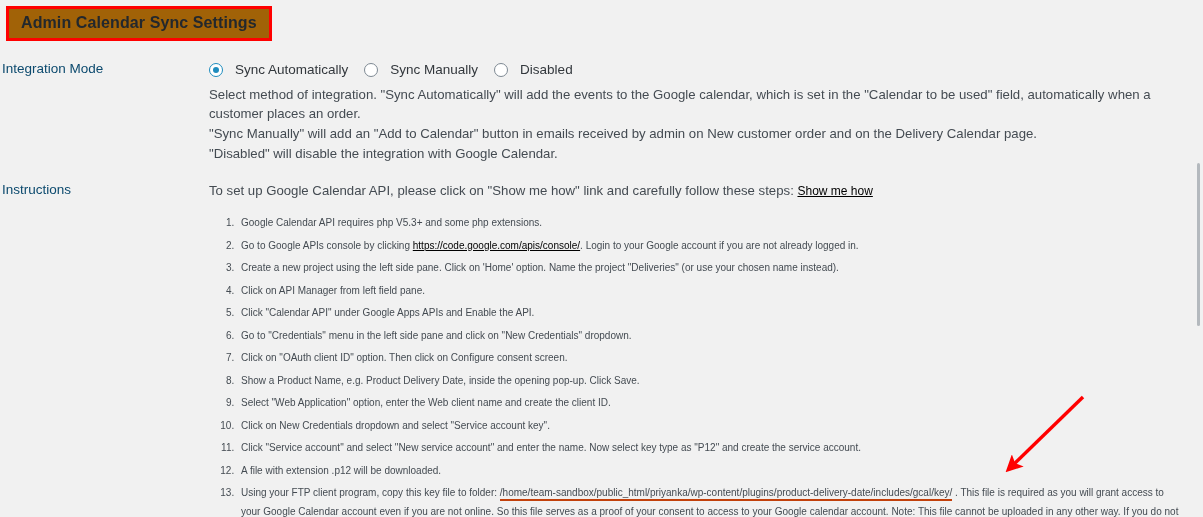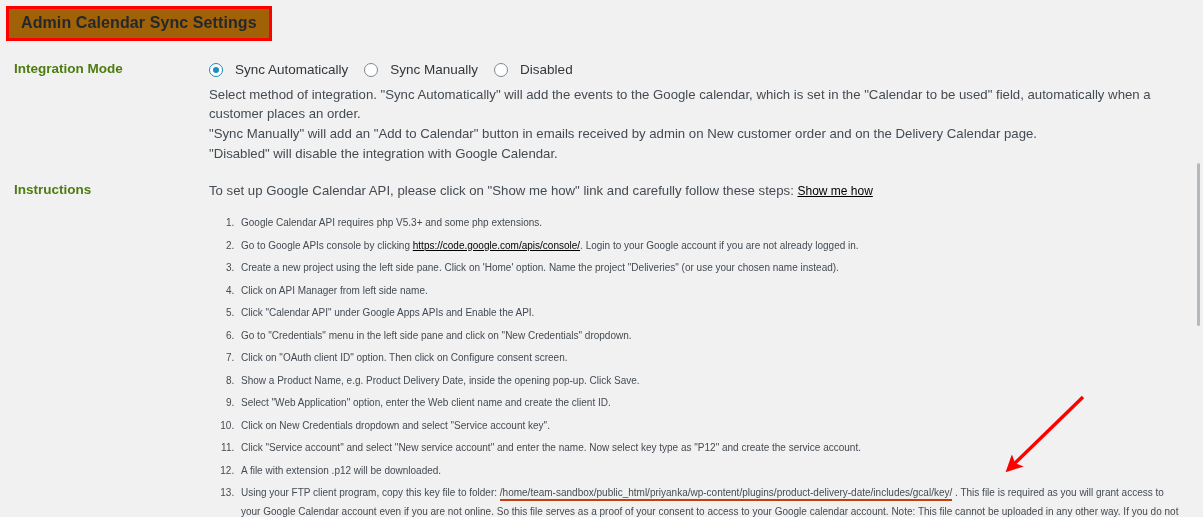--- a/index.html
+++ b/index.html
@@ -36,25 +36,25 @@
   }
 
   
   .form-row {
     position: absolute;
     left: 0;
     width: 1203px;
   }
   .row-label {
     position: absolute;
-    left: 14px;
+    left: 2px;
     width: 180px;
     font-size: 13.5px;
-    font-weight: 700;
-    color: #4d7c0f;
+    font-weight: 400;
+    color: #0c4a6e;
     line-height: 18px;
   }
   .row-field {
     position: absolute;
     left: 209px;
     width: 975px;
   }
 
   
   .radio-group {
@@ -213,21 +213,21 @@
   <div class="row-field">
 
     <p class="intro"><span>To set up Google Calendar API, please click on "Show me how" link and carefully follow these steps: </span><a class="link small" href="#">Show me how</a></p>
 
     <ol class="steps">
       <li><span>Google Calendar API requires php V5.3+ and some php extensions.</span></li>
 
       <li><span>Go to Google APIs console by clicking </span><a class="link" href="#">https://code.google.com/apis/console/</a><span>. Login to your Google account if you are not already logged in.</span></li>
 
       <li><span>Create a new project using the left side pane. Click on 'Home' option. Name the project "Deliveries" (or use your chosen name instead).</span></li>
-      <li><span>Click on API Manager from left side name.</span></li>
+      <li><span>Click on API Manager from left field pane.</span></li>
       <li><span>Click "Calendar API" under Google Apps APIs and Enable the API.</span></li>
       <li><span>Go to "Credentials" menu in the left side pane and click on "New Credentials" dropdown.</span></li>
       <li><span>Click on "OAuth client ID" option. Then click on Configure consent screen.</span></li>
       <li><span>Show a Product Name, e.g. Product Delivery Date, inside the opening pop-up. Click Save.</span></li>
       <li><span>Select "Web Application" option, enter the Web client name and create the client ID.</span></li>
       <li><span>Click on New Credentials dropdown and select "Service account key".</span></li>
       <li><span>Click "Service account" and select "New service account" and enter the name. Now select key type as "P12" and create the service account.</span></li>
       <li><span>A file with extension .p12 will be downloaded.</span></li>
 
       <li><span>Using your FTP client program, copy this key file to folder: </span><span class="path-hl">/home/team-sandbox/public_html/priyanka/wp-content/plugins/product-delivery-date/includes/gcal/key/</span><span> . This file is required as you will grant access to your Google Calendar account even if you are not online. So this file serves as a proof of your consent to access to your Google calendar account. Note: This file cannot be uploaded in any other way. If you do not have FTP access, ask the website admin to do it for you.</span></li>

